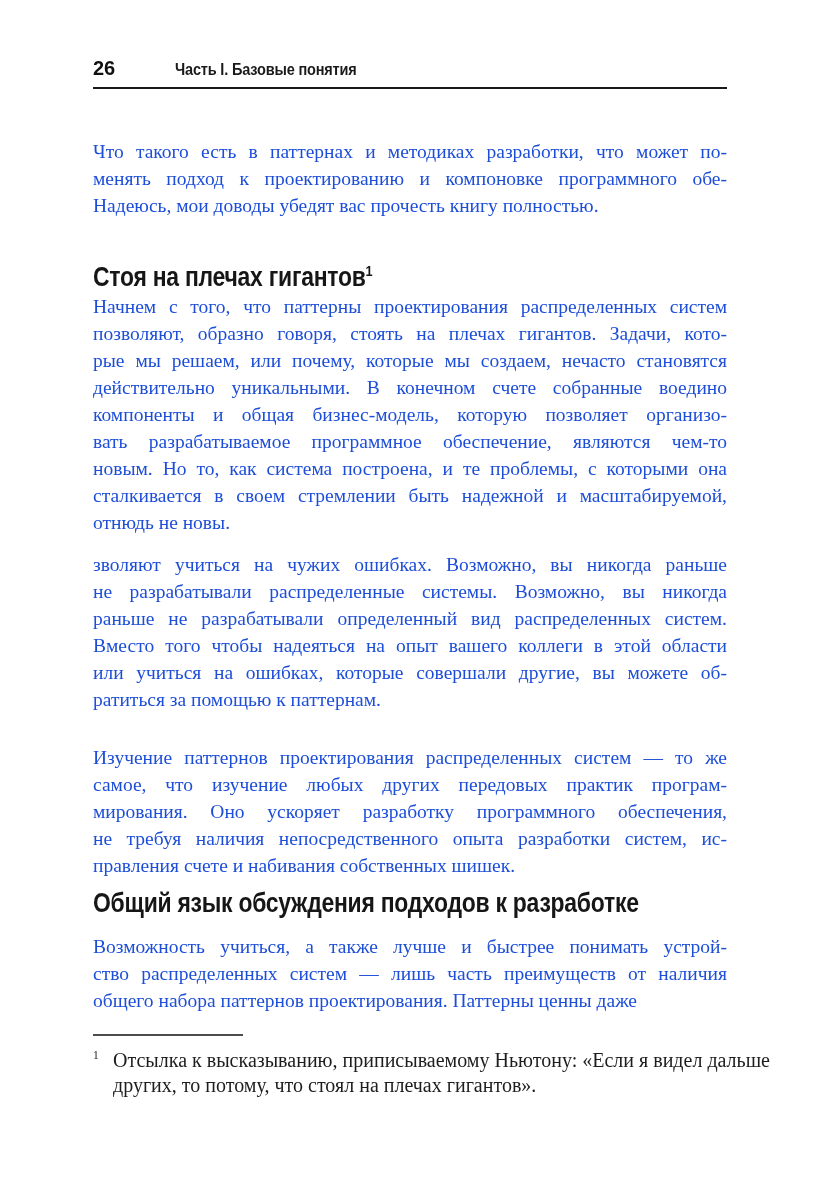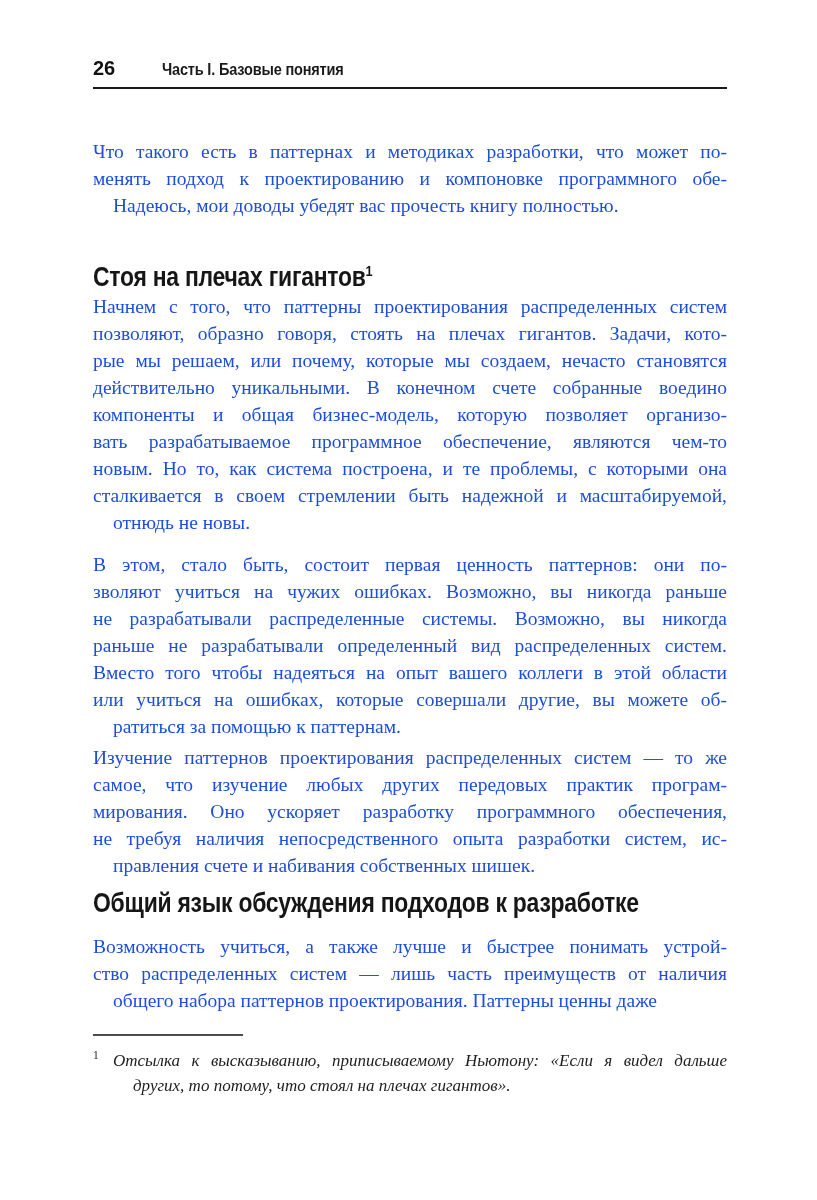--- a/index.html
+++ b/index.html
@@ -15,20 +15,21 @@
     color: #1d1d1d;
   }
   .abs { position: absolute; left: 93px; width: 634px; }
 
   
   .runhead {
     top: 57px;
     display: flex;
     align-items: baseline;
     font-family: "Liberation Sans", sans-serif;
+    gap: 13px;
   }
   .page-number {
     font-size: 20px;
     font-weight: 700;
     letter-spacing: 0px;
     color: #111;
   }
   .running-title {
     margin-left: 47px;
     font-size: 16.5px;
@@ -53,21 +54,20 @@
   .para .line,
   .fn-lines .line {
     text-align: justify;
     text-align-last: justify;
     text-justify: inter-word;
     white-space: nowrap;
   }
   .para .line.last,
   .fn-lines .line.last {
     text-align-last: left;
-    margin-left: 20px;
   }
 
   
   .heading {
     font-family: "Liberation Sans", sans-serif;
     font-size: 27px;
     font-weight: 700;
     color: #161616;
     transform: scaleX(0.85);
     transform-origin: left top;
@@ -94,24 +94,23 @@
   }
   .fn-marker {
     font-size: 11.5px;
     width: 20px;
     flex: 0 0 20px;
     padding-top: 1px;
     color: #1d1d1d;
   }
   .fn-lines {
     flex: 1 1 auto;
-    font-size: 17px;
+    font-size: 20px;
     line-height: 25px;
     color: #1d1d1d;
-    font-style: italic;
   }
 </style>
 </head>
 <body>
 
 <div class="page">
 
   <div class="abs runhead">
     <span class="page-number">26</span>
     <span class="running-title">Часть I. Базовые понятия</span>
@@ -132,21 +131,20 @@
       <div class="line">рые мы решаем, или почему, которые мы создаем, нечасто становятся</div>
       <div class="line">действительно уникальными. В конечном счете собранные воедино</div>
       <div class="line">компоненты и общая бизнес-модель, которую позволяет организо-</div>
       <div class="line">вать разрабатываемое программное обеспечение, являются чем-то</div>
       <div class="line">новым. Но то, как система построена, и те проблемы, с которыми она</div>
       <div class="line">сталкивается в своем стремлении быть надежной и масштабируемой,</div>
       <div class="line last">отнюдь не новы.</div>
     </div>
 
   <div class="abs para" style="top:551px">
-      <div class="line">В этом, стало быть, состоит первая ценность паттернов: они по-</div>
       <div class="line">зволяют учиться на чужих ошибках. Возможно, вы никогда раньше</div>
       <div class="line">не разрабатывали распределенные системы. Возможно, вы никогда</div>
       <div class="line">раньше не разрабатывали определенный вид распределенных систем.</div>
       <div class="line">Вместо того чтобы надеяться на опыт вашего коллеги в этой области</div>
       <div class="line">или учиться на ошибках, которые совершали другие, вы можете об-</div>
       <div class="line last">ратиться за помощью к паттернам.</div>
     </div>
 
   <div class="abs para" style="top:744px">
       <div class="line">Изучение паттернов проектирования распределенных систем — то же</div>

